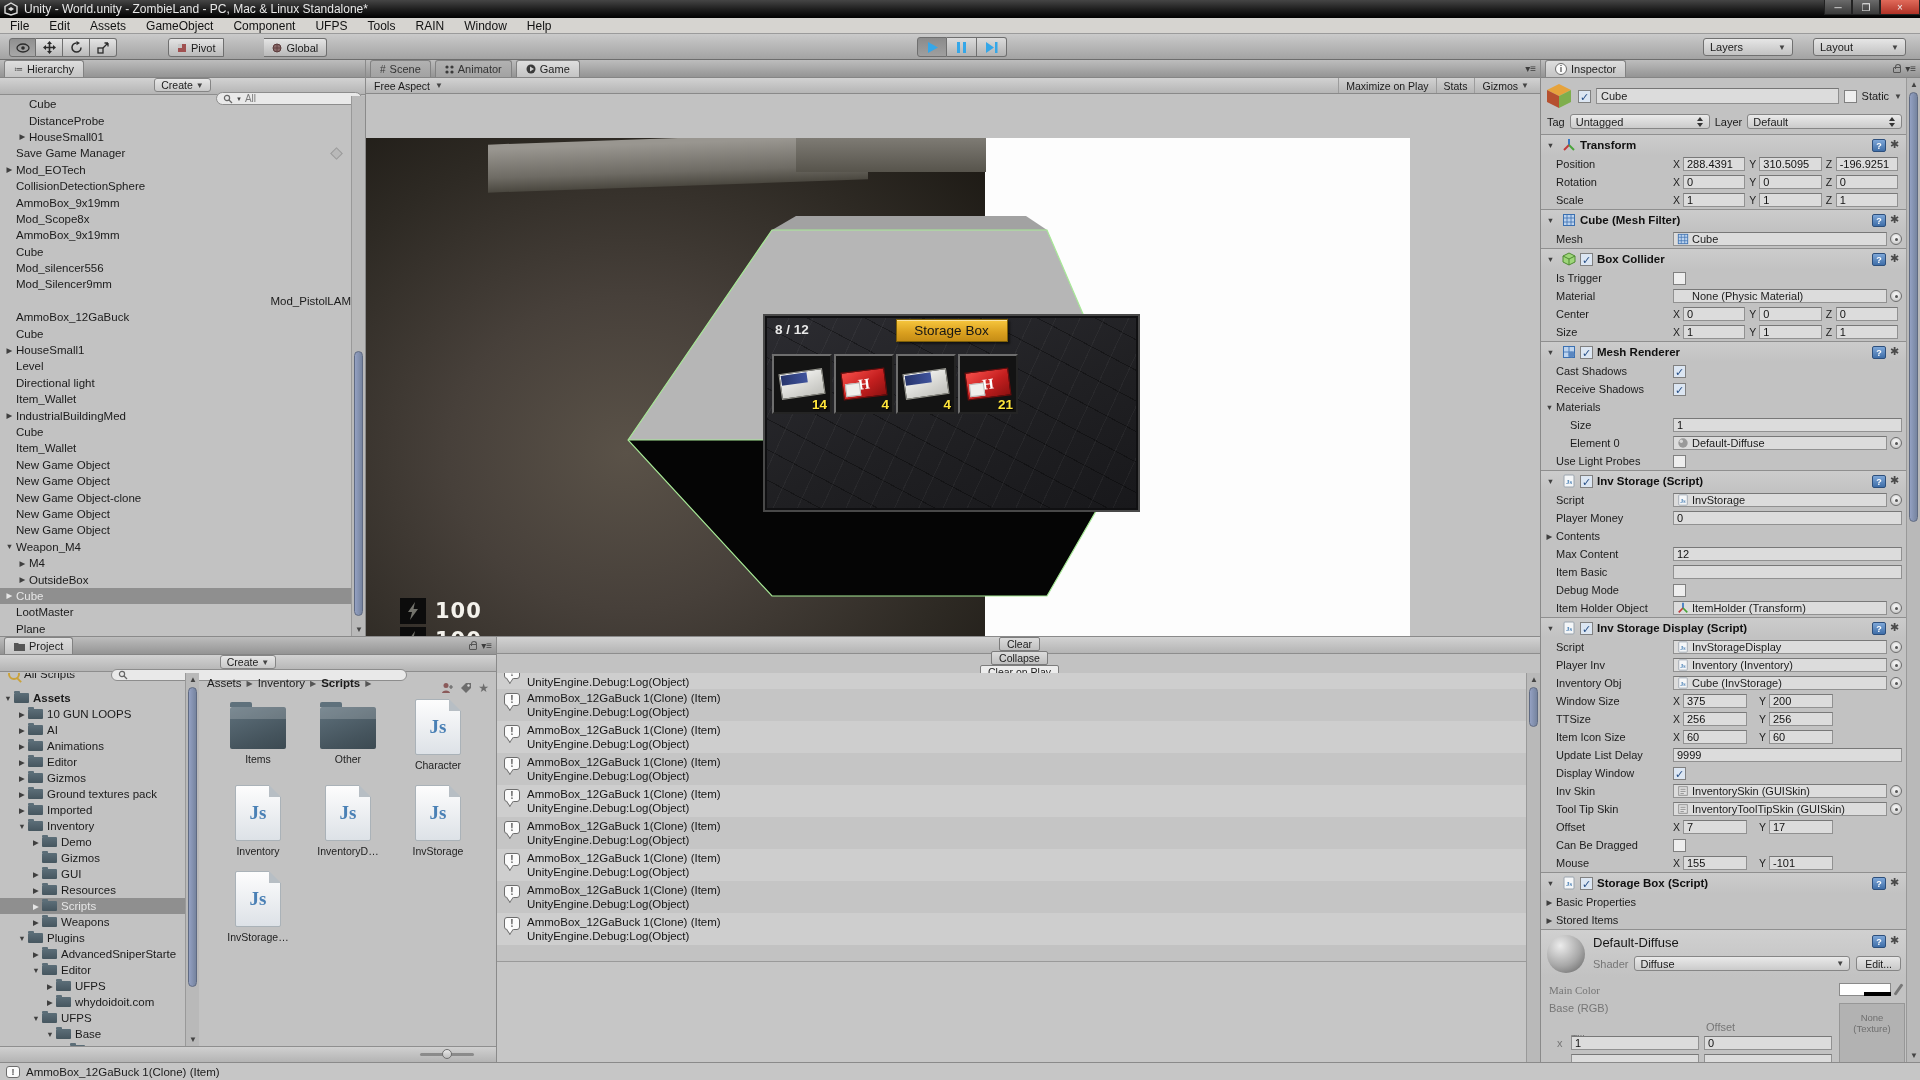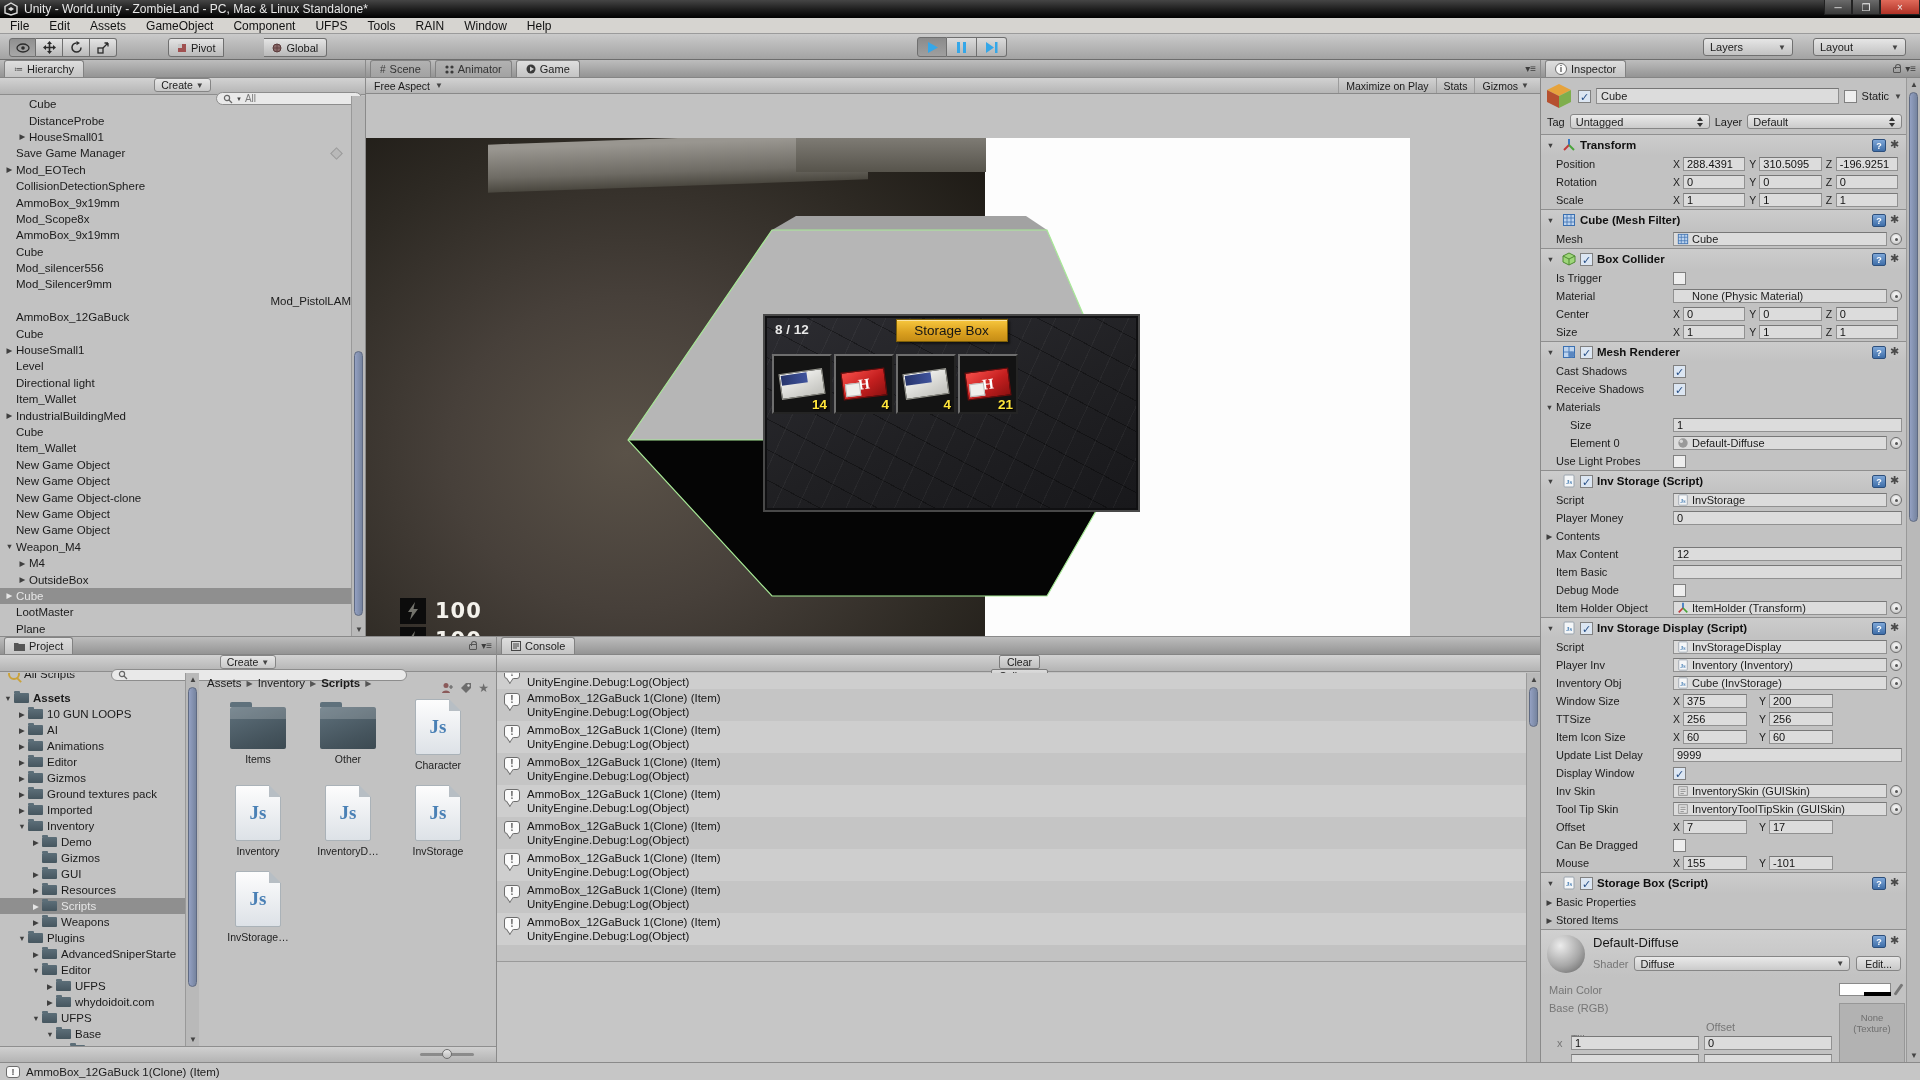--- a/index.html
+++ b/index.html
@@ -806,29 +806,20 @@
       </div>
   </div>
   <div class="p-footer">
     <div class="zslider">
         <div class="zknob"></div>
       </div>
   </div>
 </div>
 
 <div class="panel" id="console">
-  <div class="tabbar">
-    <div class="tab">
-      <svg width="10" height="10" viewBox="0 0 10 10">
-          <rect x="0.5" y="0.5" width="9" height="9" fill="none" stroke="#444"></rect>
-          <path d="M2 3 H8 M2 5 H8 M2 7 H6" stroke="#444" stroke-width="1"></path>
-        </svg>
-      <span>Console</span>
-    </div>
-  </div>
   <div class="minitool" id="console-toolbar">
     <div class="c-btn">Clear</div>
       <div class="c-btn">Collapse</div>
       <div class="c-btn on">Clear on Play</div>
       <div class="c-btn">Error Pause</div>
       <div class="c-counts">
       <div class="cnt">
           <span class="i-bub">!</span>
           <span>975</span>
         </div>
@@ -1385,21 +1376,21 @@
         <div class="ddl" style="flex:1;">
             <span>Diffuse</span>
             <span class="caret">▼</span>
           </div>
         <div class="editbtn">
             <span>Edit...</span>
           </div>
       </div>
     </div>
     <div class="mat-body">
-      <div class="gray" style="position:absolute;left:8px;top:7px;">Main Color</div>
+      <div class="gray" style="position:absolute;left:8px;top:7px;font-family:Liberation Serif, serif;">Main Color</div>
       <div class="swatch"></div>
       <div class="pen"></div>
       <div class="gray" style="position:absolute;left:8px;top:25px;">Base (RGB)</div>
       <div class="texbox">
           <span><span>None</span><br><span>(Texture)</span></span>
         </div>
 
       <div class="gray" style="position:absolute;left:30px;top:44px;margin-top:12px;">Tiling</div>
       <div class="gray" style="position:absolute;left:165px;top:44px;">Offset</div>
       <div class="gray" style="position:absolute;left:16px;top:60px;">x</div>

